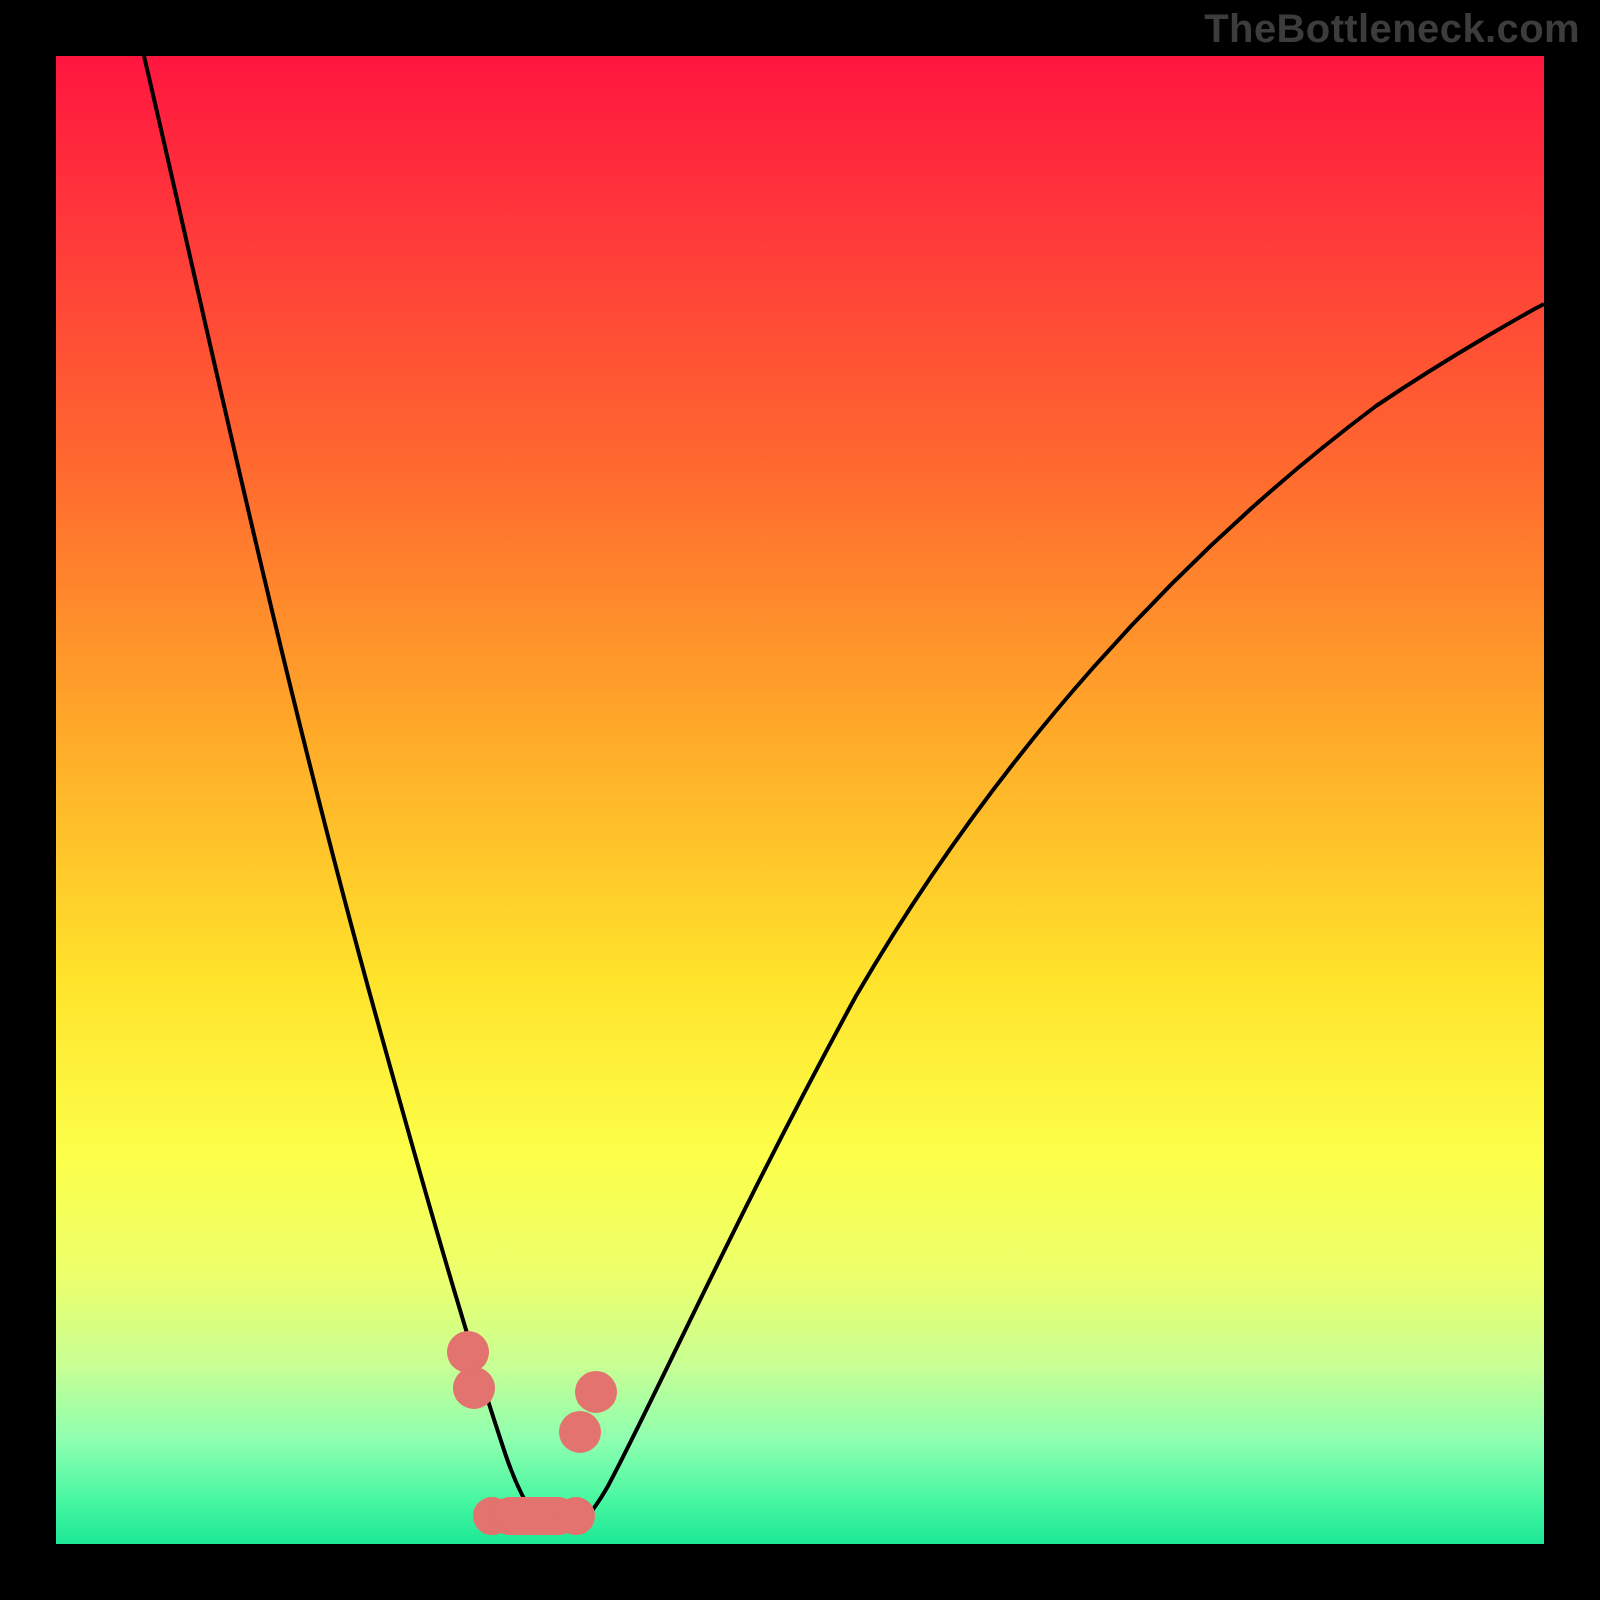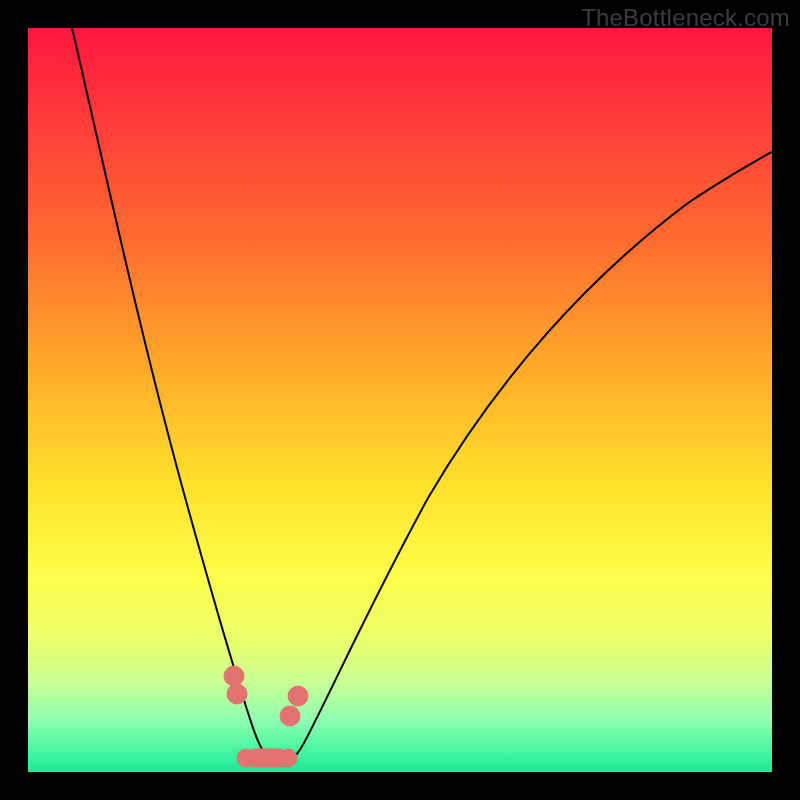--- a/index.html
+++ b/index.html
@@ -40,22 +40,22 @@
       #8effb0 93%,
       #49f7a2 97%,
       #1ce896 100%
     );
   }
   .watermark {
     position: absolute;
     top: 4px;
     right: 10px;
     color: #3c3c3c;
-    font-size: 24px;
-    font-weight: 400;
+    font-size: 20px;
+    font-weight: 700;
     letter-spacing: 0.2px;
     z-index: 10;
   }
   svg.overlay {
     position: absolute;
     inset: 0;
     width: 100%;
     height: 100%;
   }
   .curve {

